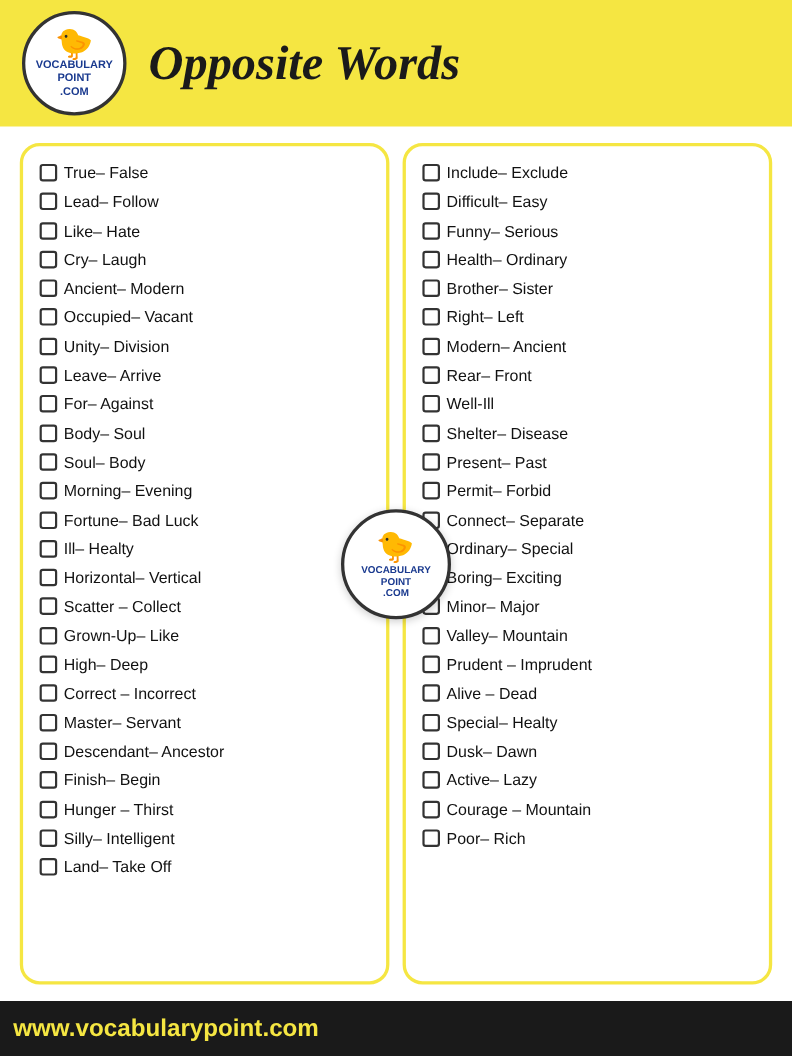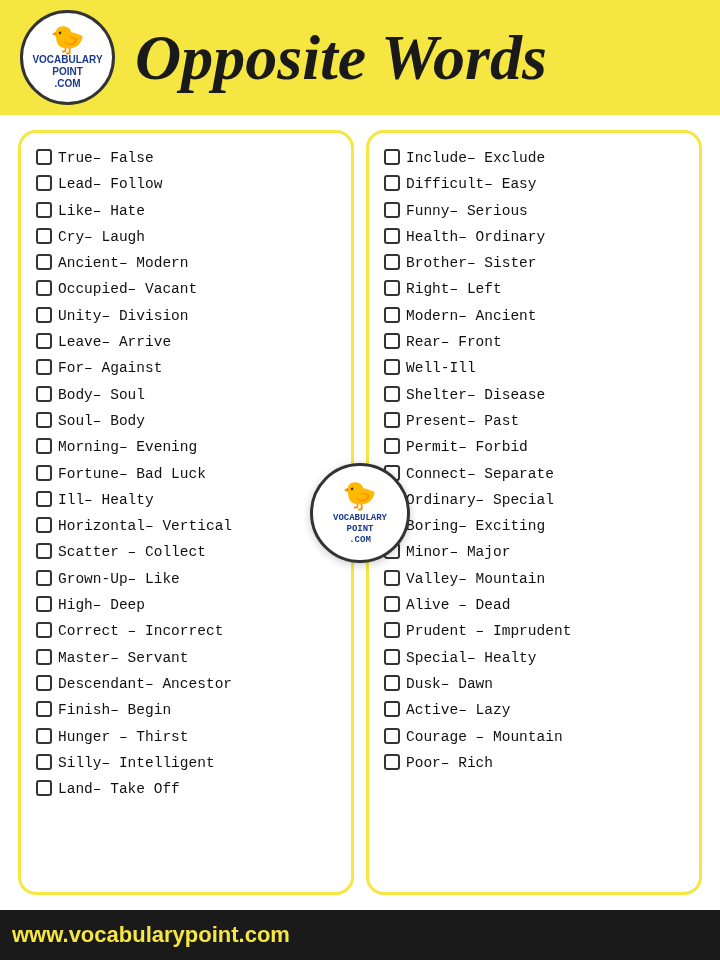--- a/index.html
+++ b/index.html
@@ -45,21 +45,21 @@
       text-align: center;
       line-height: 1.2;
     }
 
     .logo-mascot {
       font-size: 28px;
       line-height: 1;
     }
 
     .header-title {
-      font-size: 64px;
+      font-size: 44px;
       font-weight: bold;
       color: #1a1a1a;
       margin-left: 20px;
       font-style: italic;
       font-family: Georgia, serif;
     }
 
     
     .column {
       flex: 1;
@@ -135,21 +135,20 @@
       text-align: center;
       line-height: 1.2;
     }
 
     .columns-area {
       position: relative;
       flex: 1;
       display: flex;
       gap: 12px;
       padding: 15px 18px;
-      font-family: Liberation Mono, monospace;
     }
   </style>
 </head>
 <body>
 
 <div class="content-wrapper">
 
   <div class="header">
     <div class="logo-circle">
       <div class="logo-mascot">🐤</div>
@@ -327,25 +326,25 @@
         <div class="word-item">
           <span class="checkbox-icon"></span>
           <span>Minor– Major</span>
         </div>
         <div class="word-item">
           <span class="checkbox-icon"></span>
           <span>Valley– Mountain</span>
         </div>
         <div class="word-item">
           <span class="checkbox-icon"></span>
+          <span>Prudent – Imprudent</span>
+        </div>
+        <div class="word-item">
+          <span class="checkbox-icon"></span>
           <span>Alive – Dead</span>
-        </div>
-        <div class="word-item">
-          <span class="checkbox-icon"></span>
-          <span>Prudent – Imprudent</span>
         </div>
         <div class="word-item">
           <span class="checkbox-icon"></span>
           <span>Special– Healty</span>
         </div>
         <div class="word-item">
           <span class="checkbox-icon"></span>
           <span>Dusk– Dawn</span>
         </div>
         <div class="word-item">

